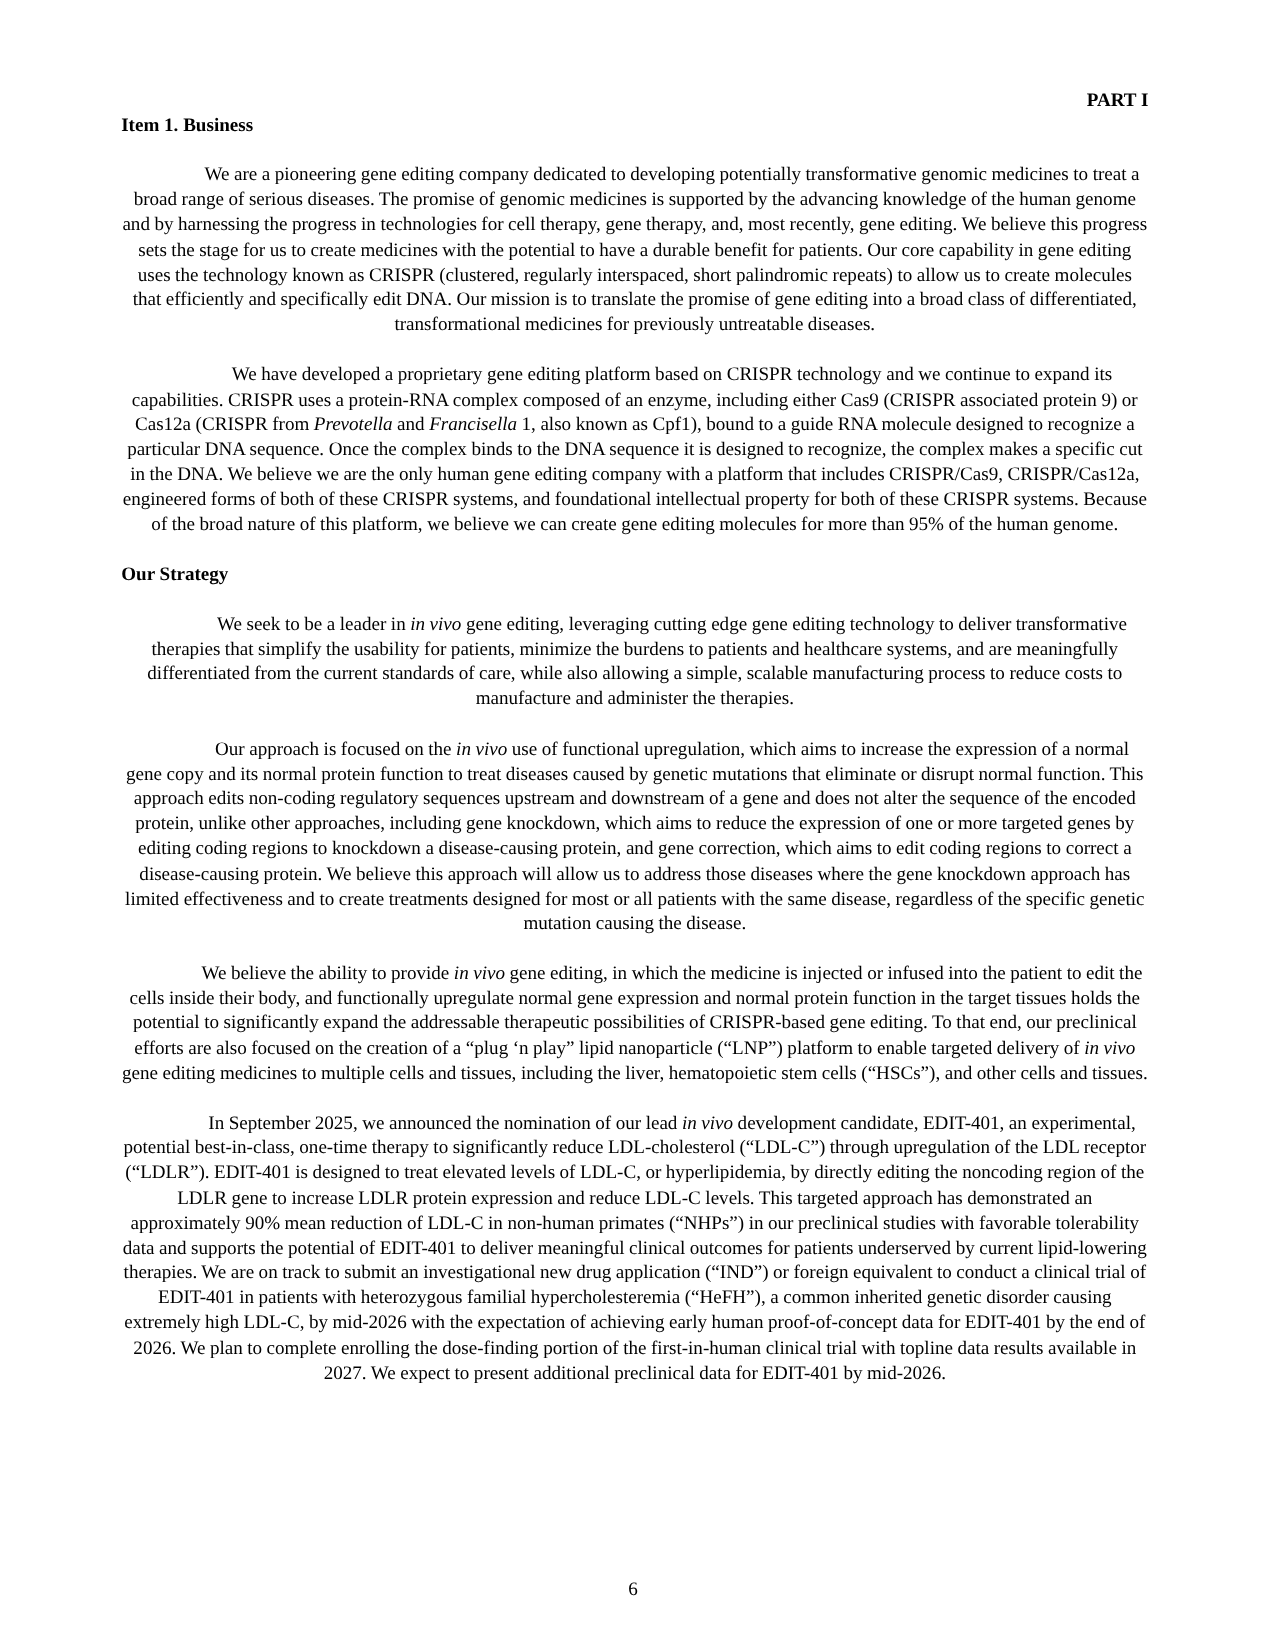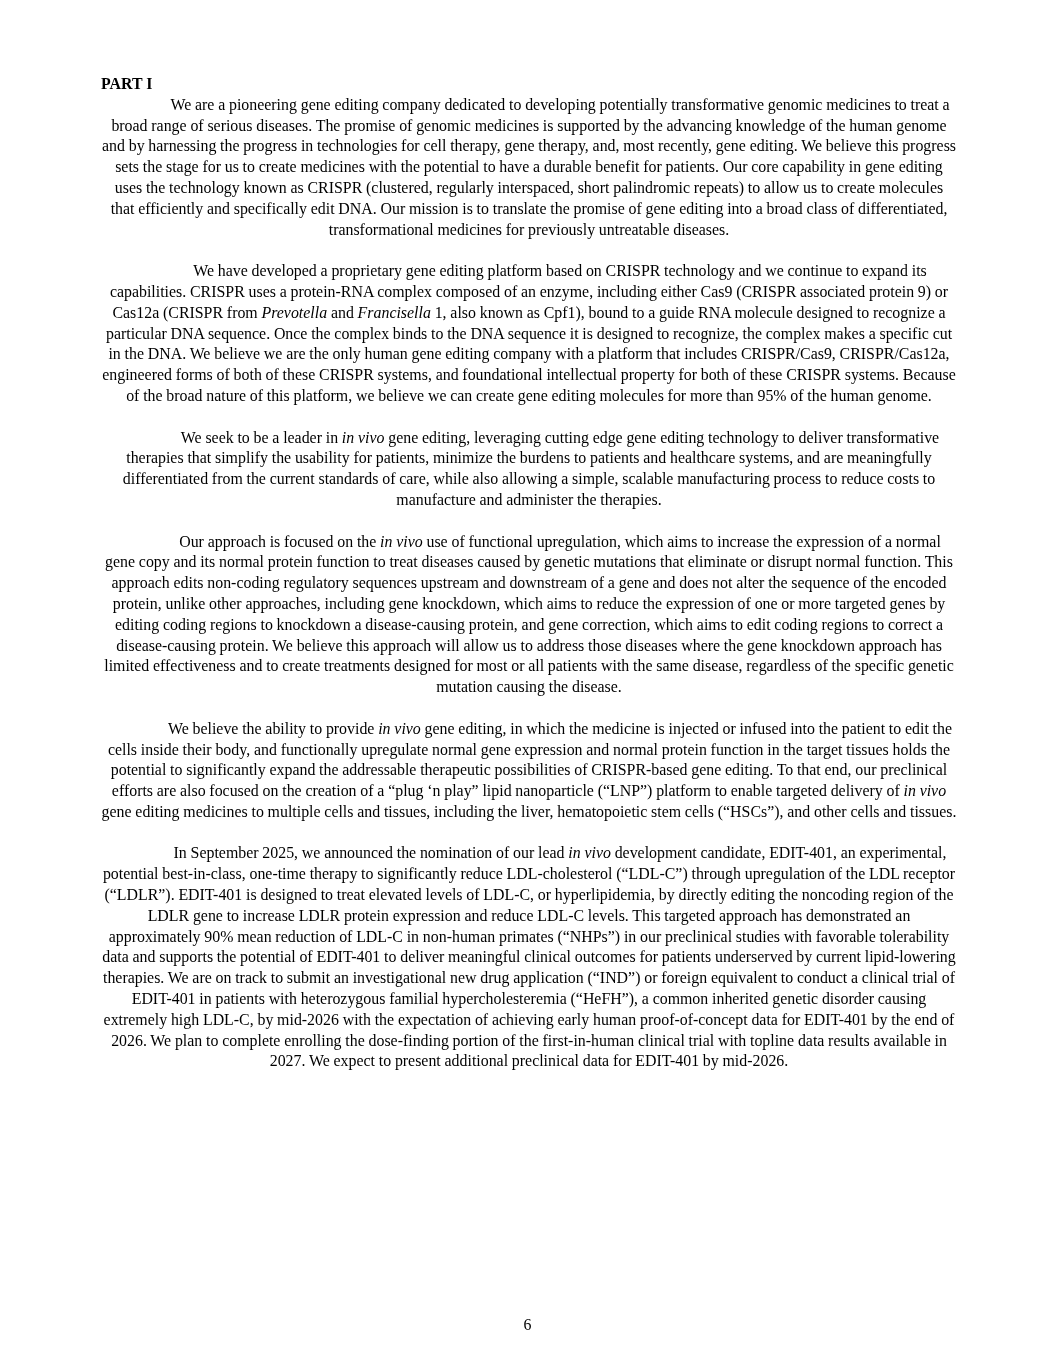--- a/index.html
+++ b/index.html
@@ -17,21 +17,21 @@
     }
     .page {
       position: absolute;
       left: 101px;
       top: 74px;
       width: 856px;
       font-size: 15.9px;
       line-height: 20.8px;
     }
     .part-title {
-      text-align: left;
+      text-align: right;
       font-weight: bold;
       margin: 0;
       height: 20.8px;
     }
     .item-title {
       font-weight: bold;
       margin: 0 0 20.8px 0;
     }
     .section-heading {
       font-weight: bold;
@@ -54,23 +54,25 @@
       text-align: center;
       font-size: 15.9px;
       line-height: 20.8px;
     }
   </style>
 </head>
 <body>
 
 <div class="page">
   <div class="part-title">PART I</div>
+  <div class="item-title">Item 1. Business</div>
   <div id="sections">
       <p class="para"><span>We are a pioneering gene editing company dedicated to developing potentially transformative genomic medicines to treat a broad range of serious diseases. The promise of genomic medicines is supported by the advancing knowledge of the human genome and by harnessing the progress in technologies for cell therapy, gene therapy, and, most recently, gene editing. We believe this progress sets the stage for us to create medicines with the potential to have a durable benefit for patients. Our core capability in gene editing uses the technology known as CRISPR (clustered, regularly interspaced, short palindromic repeats) to allow us to create molecules that efficiently and specifically edit DNA. Our mission is to translate the promise of gene editing into a broad class of differentiated, transformational medicines for previously untreatable diseases.</span></p>
       <p class="para"><span>We have developed a proprietary gene editing platform based on CRISPR technology and we continue to expand its capabilities. CRISPR uses a protein-RNA complex composed of an enzyme, including either Cas9 (CRISPR associated protein 9) or Cas12a (CRISPR from </span><em>Prevotella</em><span> and </span><em>Francisella</em><span> 1, also known as Cpf1), bound to a guide RNA molecule designed to recognize a particular DNA sequence. Once the complex binds to the DNA sequence it is designed to recognize, the complex makes a specific cut in the DNA. We believe we are the only human gene editing company with a platform that includes CRISPR/Cas9, CRISPR/Cas12a, engineered forms of both of these CRISPR systems, and foundational intellectual property for both of these CRISPR systems. Because of the broad nature of this platform, we believe we can create gene editing molecules for more than 95% of the human genome.</span></p>
+      <div class="section-heading">Our Strategy</div>
       <p class="para"><span>We seek to be a leader in </span><em>in vivo</em><span> gene editing, leveraging cutting edge gene editing technology to deliver transformative therapies that simplify the usability for patients, minimize the burdens to patients and healthcare systems, and are meaningfully differentiated from the current standards of care, while also allowing a simple, scalable manufacturing process to reduce costs to manufacture and administer the therapies.</span></p>
       <p class="para"><span>Our approach is focused on the </span><em>in vivo</em><span> use of functional upregulation, which aims to increase the expression of a normal gene copy and its normal protein function to treat diseases caused by genetic mutations that eliminate or disrupt normal function. This approach edits non-coding regulatory sequences upstream and downstream of a gene and does not alter the sequence of the encoded protein, unlike other approaches, including gene knockdown, which aims to reduce the expression of one or more targeted genes by editing coding regions to knockdown a disease-causing protein, and gene correction, which aims to edit coding regions to correct a disease-causing protein. We believe this approach will allow us to address those diseases where the gene knockdown approach has limited effectiveness and to create treatments designed for most or all patients with the same disease, regardless of the specific genetic mutation causing the disease.</span></p>
       <p class="para"><span>We believe the ability to provide </span><em>in vivo</em><span> gene editing, in which the medicine is injected or infused into the patient to edit the cells inside their body, and functionally upregulate normal gene expression and normal protein function in the target tissues holds the potential to significantly expand the addressable therapeutic possibilities of CRISPR-based gene editing. To that end, our preclinical efforts are also focused on the creation of a “plug ‘n play” lipid nanoparticle (“LNP”) platform to enable targeted delivery of </span><em>in vivo</em><span> gene editing medicines to multiple cells and tissues, including the liver, hematopoietic stem cells (“HSCs”), and other cells and tissues.</span></p>
       <p class="para"><span>In September 2025, we announced the nomination of our lead </span><em>in vivo</em><span> development candidate, EDIT-401, an experimental, potential best-in-class, one-time therapy to significantly reduce LDL-cholesterol (“LDL-C”) through upregulation of the LDL receptor (“LDLR”). EDIT-401 is designed to treat elevated levels of LDL-C, or hyperlipidemia, by directly editing the noncoding region of the LDLR gene to increase LDLR protein expression and reduce LDL-C levels. This targeted approach has demonstrated an approximately 90% mean reduction of LDL-C in non-human primates (“NHPs”) in our preclinical studies with favorable tolerability data and supports the potential of EDIT-401 to deliver meaningful clinical outcomes for patients underserved by current lipid-lowering therapies. We are on track to submit an investigational new drug application (“IND”) or foreign equivalent to conduct a clinical trial of EDIT-401 in patients with heterozygous familial hypercholesteremia (“HeFH”), a common inherited genetic disorder causing extremely high LDL-C, by mid-2026 with the expectation of achieving early human proof-of-concept data for EDIT-401 by the end of 2026. We plan to complete enrolling the dose-finding portion of the first-in-human clinical trial with topline data results available in 2027. We expect to present additional preclinical data for EDIT-401 by mid-2026.</span></p>
     </div>
 </div>
 
 <div class="page-number">6</div>
 
 </body></html>

